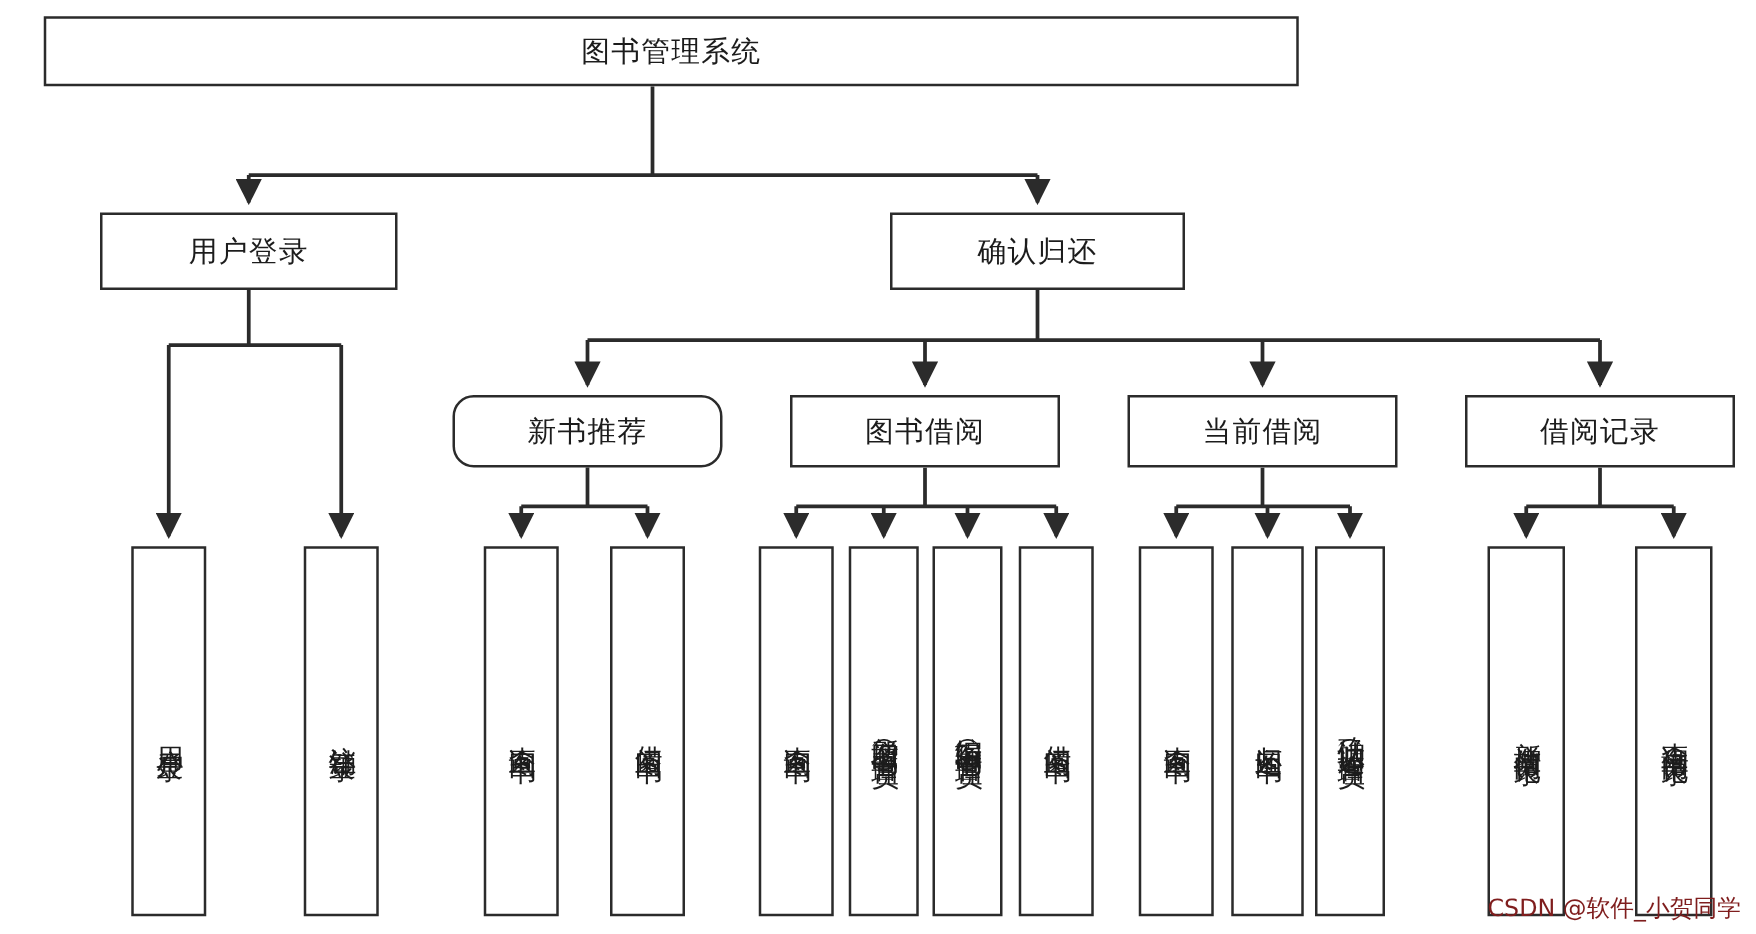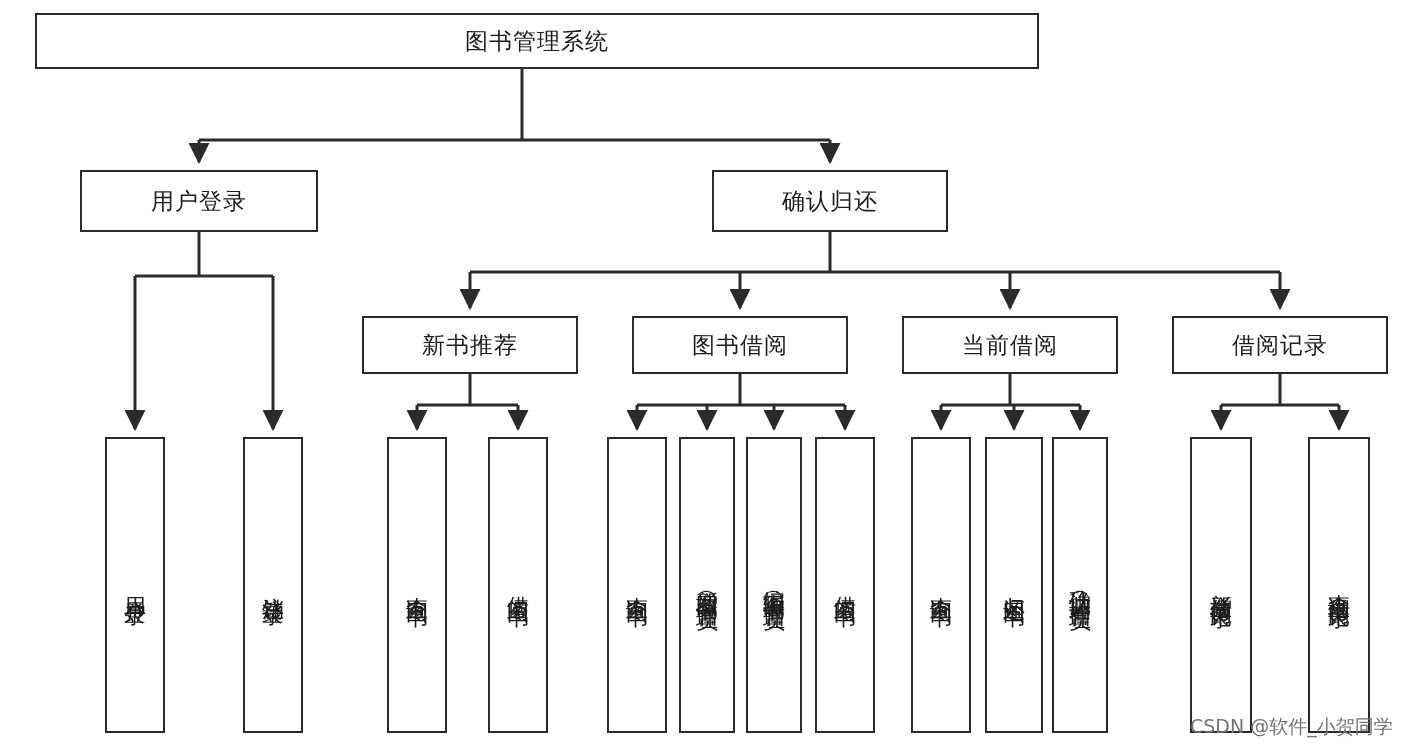--- a/index.html
+++ b/index.html
@@ -50,21 +50,21 @@
   .node.v-node .vlabel {
     writing-mode: vertical-rl;
     text-orientation: upright;
     white-space: nowrap;
   }
   .watermark {
     position: absolute;
     left: 1190px;
     top: 714px;
     font-size: 19px;
-    color: #737373;
+    color: #7f1d1d;
     white-space: nowrap;
     z-index: 5;
     font-family: "DejaVu Sans", "Liberation Sans", sans-serif;
   }
 </style>
 </head>
 <body>
 
 <div id="canvas">
 
@@ -122,21 +122,21 @@
     <span>图书管理系统</span>
   </div>
 
   <div class="node h-node" style="left: 80px; top: 170px; width: 238px; height: 62px;">
     <span>用户登录</span>
   </div>
   <div class="node h-node" style="left: 712px; top: 170px; width: 236px; height: 62px;">
     <span>确认归还</span>
   </div>
 
-  <div class="node h-node" style="left: 362px; top: 316px; width: 216px; height: 58px;">
+  <div class="node h-node" style="left: 362px; top: 316px; width: 216px; height: 58px; border-radius: 17px;">
     <span>新书推荐</span>
   </div>
   <div class="node h-node" style="left: 632px; top: 316px; width: 216px; height: 58px; align-items: center;">
     <span>图书借阅</span>
   </div>
   <div class="node h-node" style="left: 1172px; top: 316px; width: 216px; height: 58px;">
     <span>借阅记录</span>
   </div>
   <div class="node h-node" style="left: 902px; top: 316px; width: 216px; height: 58px;">
     <span>当前借阅</span>

